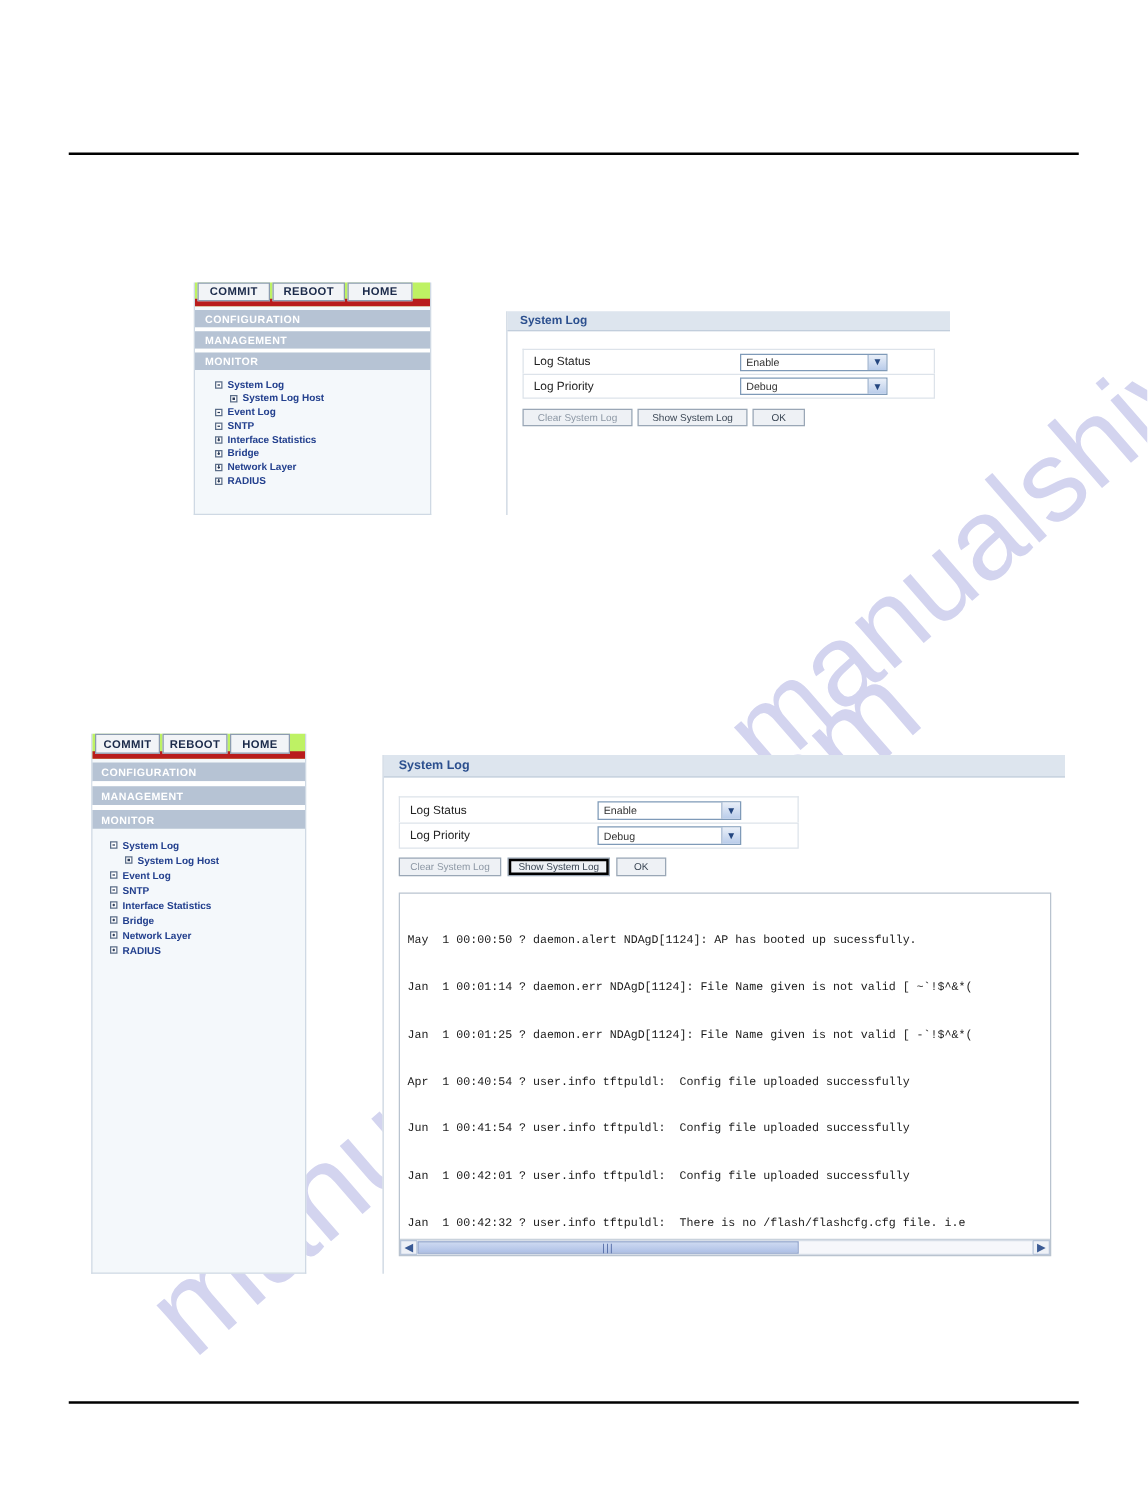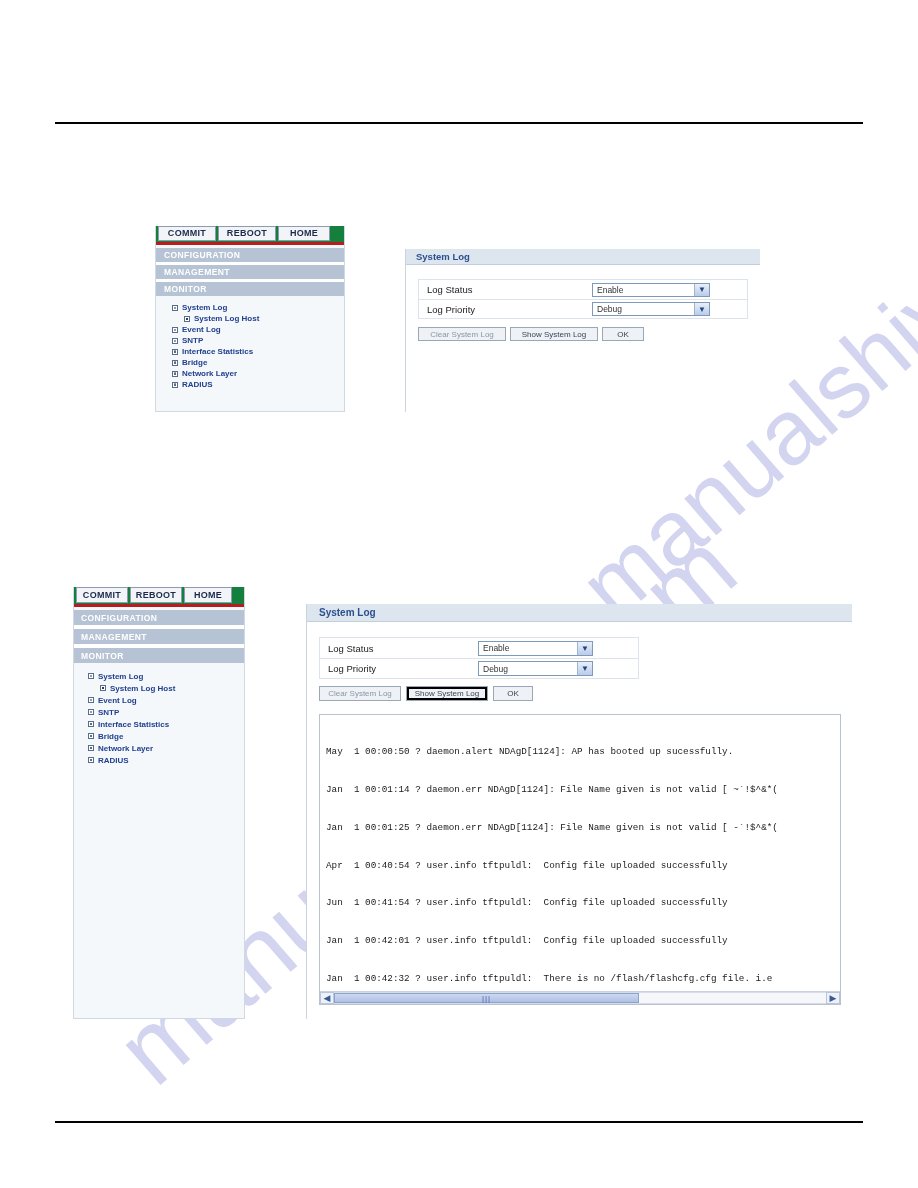--- a/index.html
+++ b/index.html
@@ -63,22 +63,22 @@
   .navcol {
     background: #f4f8fb;
     border: 1px solid #cfd9e4;
     border-top: none;
     box-sizing: border-box;
   }
   .topbtns {
     display: flex;
     align-items: flex-start;
     gap: 2px;
-    background: #15803d;
-    border-bottom: 3px solid #b91c1c;
+    background: #bef264;
+    border-bottom: 6px solid #b91c1c;
     box-sizing: border-box;
   }
   .tbtn {
     border: 1px solid #8c9cb0;
     background: #f2f4f7;
     color: #1b2a4a;
     font-weight: bold;
     letter-spacing: .3px;
     text-align: center;
     box-sizing: border-box;

